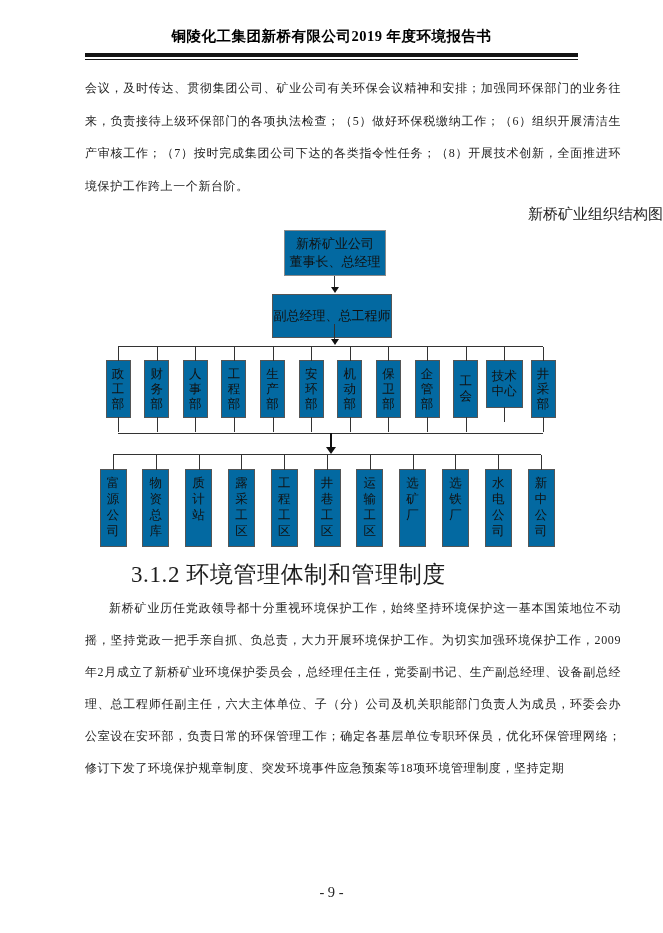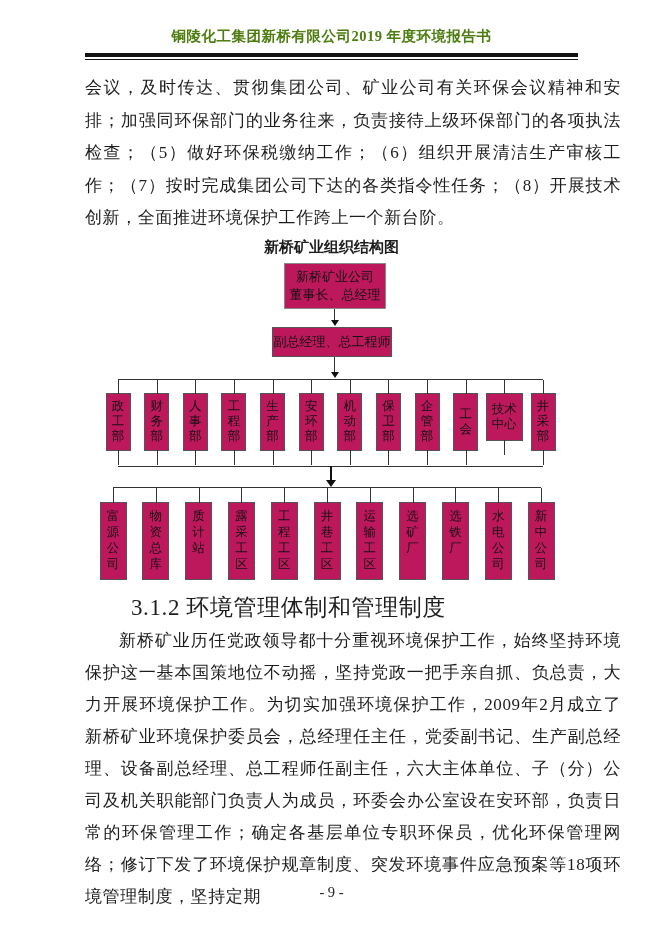--- a/index.html
+++ b/index.html
@@ -2,44 +2,44 @@
 <html><head>
 <meta charset="utf-8">
 <style>
   html,body { margin:0; padding:0; background:#ffffff; }
   .page {
     position:relative; width:663px; height:933px; overflow:hidden; background:#fff;
     font-family:"Liberation Serif","DejaVu Serif",serif; color:#1d1d1d;
   }
   .header-title {
     padding-top:27px; text-align:center; font-weight:bold; font-size:14.5px;
-    color:#4d7c0f; letter-spacing:0.5px;
+    color:#000000; letter-spacing:0.5px;
   }
   .header-rule {
     margin:7px 85px 0 85px; height:7px; box-sizing:border-box;
     border-top:4px solid #141414; border-bottom:1px solid #141414;
   }
   .body-text {
-    margin:12px 42px 0 85px; font-size:17px; line-height:32.5px;
+    margin:12px 42px 0 85px; font-size:12px; line-height:32.5px;
     text-align:justify; letter-spacing:0.6px;
   }
   .p2 { text-indent:2em; margin-top:2px; line-height:32px; }
   .section-heading {
     margin:8px 85px 0 85px; font-size:23px; line-height:30px; text-indent:2em;
     letter-spacing:0.6px;
   }
-  .chart-title { margin-top:2px; text-align:center; font-weight:bold; font-size:15px; line-height:20px; }
+  .chart-title { margin-top:2px; text-align:right; font-weight:normal; font-size:15px; line-height:20px; }
   .chart { position:relative; width:663px; height:326px; margin-top:2px; }
   .org-box {
-    position:absolute; box-sizing:border-box; border:1px solid #555; background:#be185d;
+    position:absolute; box-sizing:border-box; border:1px solid #555; background:#0369a1;
     display:flex; align-items:center; justify-content:center; text-align:center;
     white-space:pre-line; font-size:12.5px; line-height:15px; color:#111;
   }
   .org-box.lvl1 { left:284px; top:4px; width:102px; height:46px; font-size:13px; line-height:18px; border-color:#8a8a8a; }
-  .org-box.lvl2 { left:272px; top:68px; width:120px; height:30px; font-size:13px; line-height:16px; }
+  .org-box.lvl2 { left:272px; top:68px; width:120px; height:44px; font-size:13px; line-height:16px; }
   .org-box.dept::before { content:""; position:absolute; top:-14px; left:50%; width:1px; height:14px; background:#333; }
   .org-box.dept::after  { content:""; position:absolute; bottom:-15px; left:50%; width:1px; height:15px; background:#333; }
   .org-box.unit { align-items:flex-start; padding-top:5px; line-height:16px; }
   .org-box.unit::before { content:""; position:absolute; top:-15px; left:50%; width:1px; height:15px; background:#333; }
   .hline { position:absolute; height:1px; background:#333; }
   .vline { position:absolute; width:1px; background:#333; }
   .ahead {
     position:absolute; width:0; height:0;
     border-left:4px solid transparent; border-right:4px solid transparent; border-top:6px solid #111;
   }

